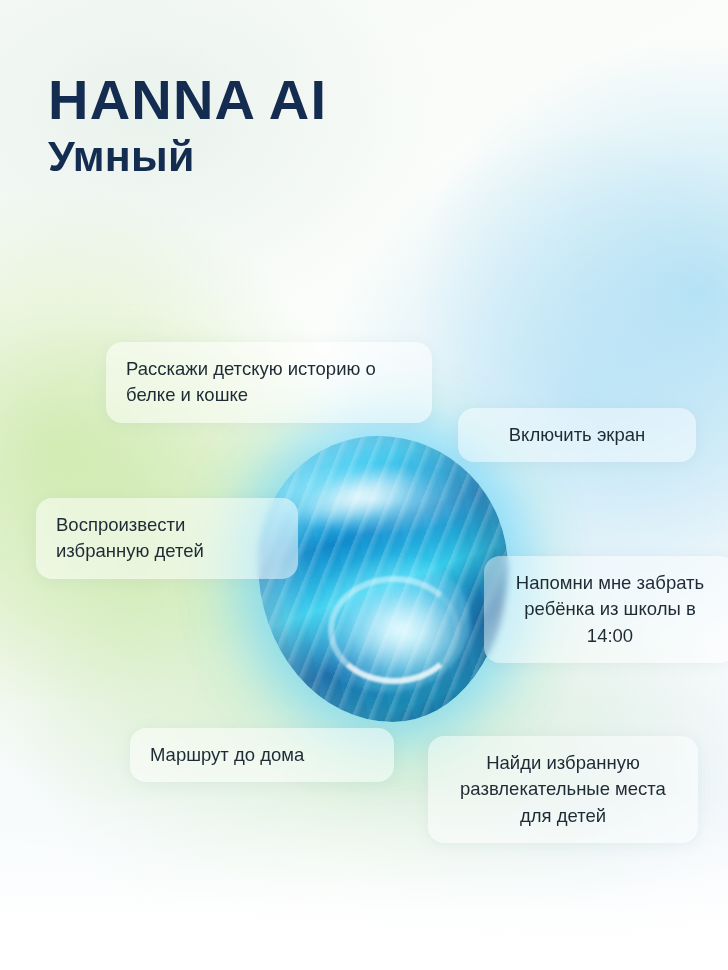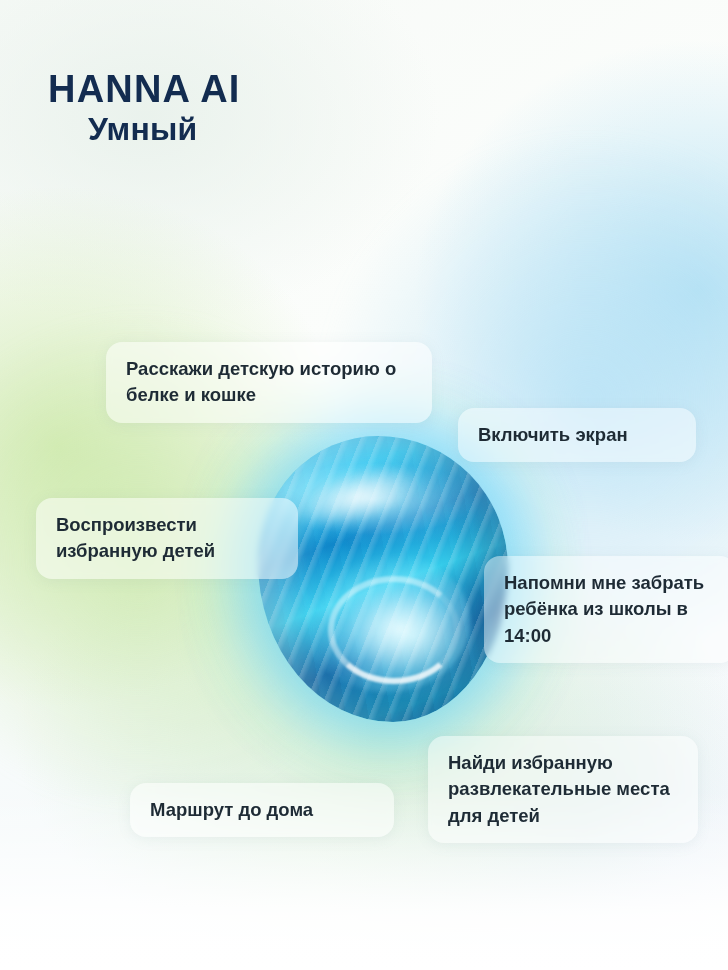--- a/index.html
+++ b/index.html
@@ -71,27 +71,26 @@
     top: 68px;
     width: 620px;
     color: #132c50;
     font-size: 44px;
     line-height: 1.14;
     font-weight: 700;
     letter-spacing: 0.2px;
   }
   .headline .line-brand {
     display: block;
-    font-size: 38px;
+    font-size: 56px;
     letter-spacing: 1.2px;
   }
   .headline .line-sub {
     display: block;
-    font-size: 32px;
-    margin-left: 40px;
+    font-size: 43px;
   }
 
   
   .orb-wrap {
     position: absolute;
     left: 252px;
     top: 428px;
     width: 262px;
     height: 302px;
   }
@@ -178,32 +177,31 @@
   .bubble {
     position: absolute;
     color: #1e2b35;
     font-size: 18.5px;
     line-height: 1.42;
     padding: 14px 20px;
     border-radius: 16px;
     background: rgba(255,255,255,0.50);
     box-shadow: 0 2px 14px rgba(120,150,160,0.10);
     backdrop-filter: blur(3px);
-    font-weight: bold;
     -webkit-backdrop-filter: blur(3px);
   }
   .b1 { left: 106px; top: 342px; width: 286px; }
   .b2 { left: 458px; top: 408px; width: 198px; }
   .b3 { left: 36px;  top: 498px; width: 222px; }
   .b4 { left: 484px; top: 556px; width: 212px; }
   .b5 { left: 62px;  top: 644px; width: 212px; }
-  .b6 { left: 130px; top: 783px; width: 224px; }
+  .b6 { left: 130px; top: 728px; width: 224px; }
   .b7 { left: 428px; top: 736px; width: 230px; }
 
-  .b2, .b4, .b7 { background: rgba(255,255,255,0.46); }
+  .b2, .b4, .b7 { background: rgba(255,255,255,0.46); text-align: center; }
 </style>
 </head>
 <body>
 
 <div class="poster">
 
   <div class="bg-base"></div>
   <div class="bg-left-green"></div>
   <div class="bg-right-blue"></div>
   <div class="bg-bottom-white"></div>

